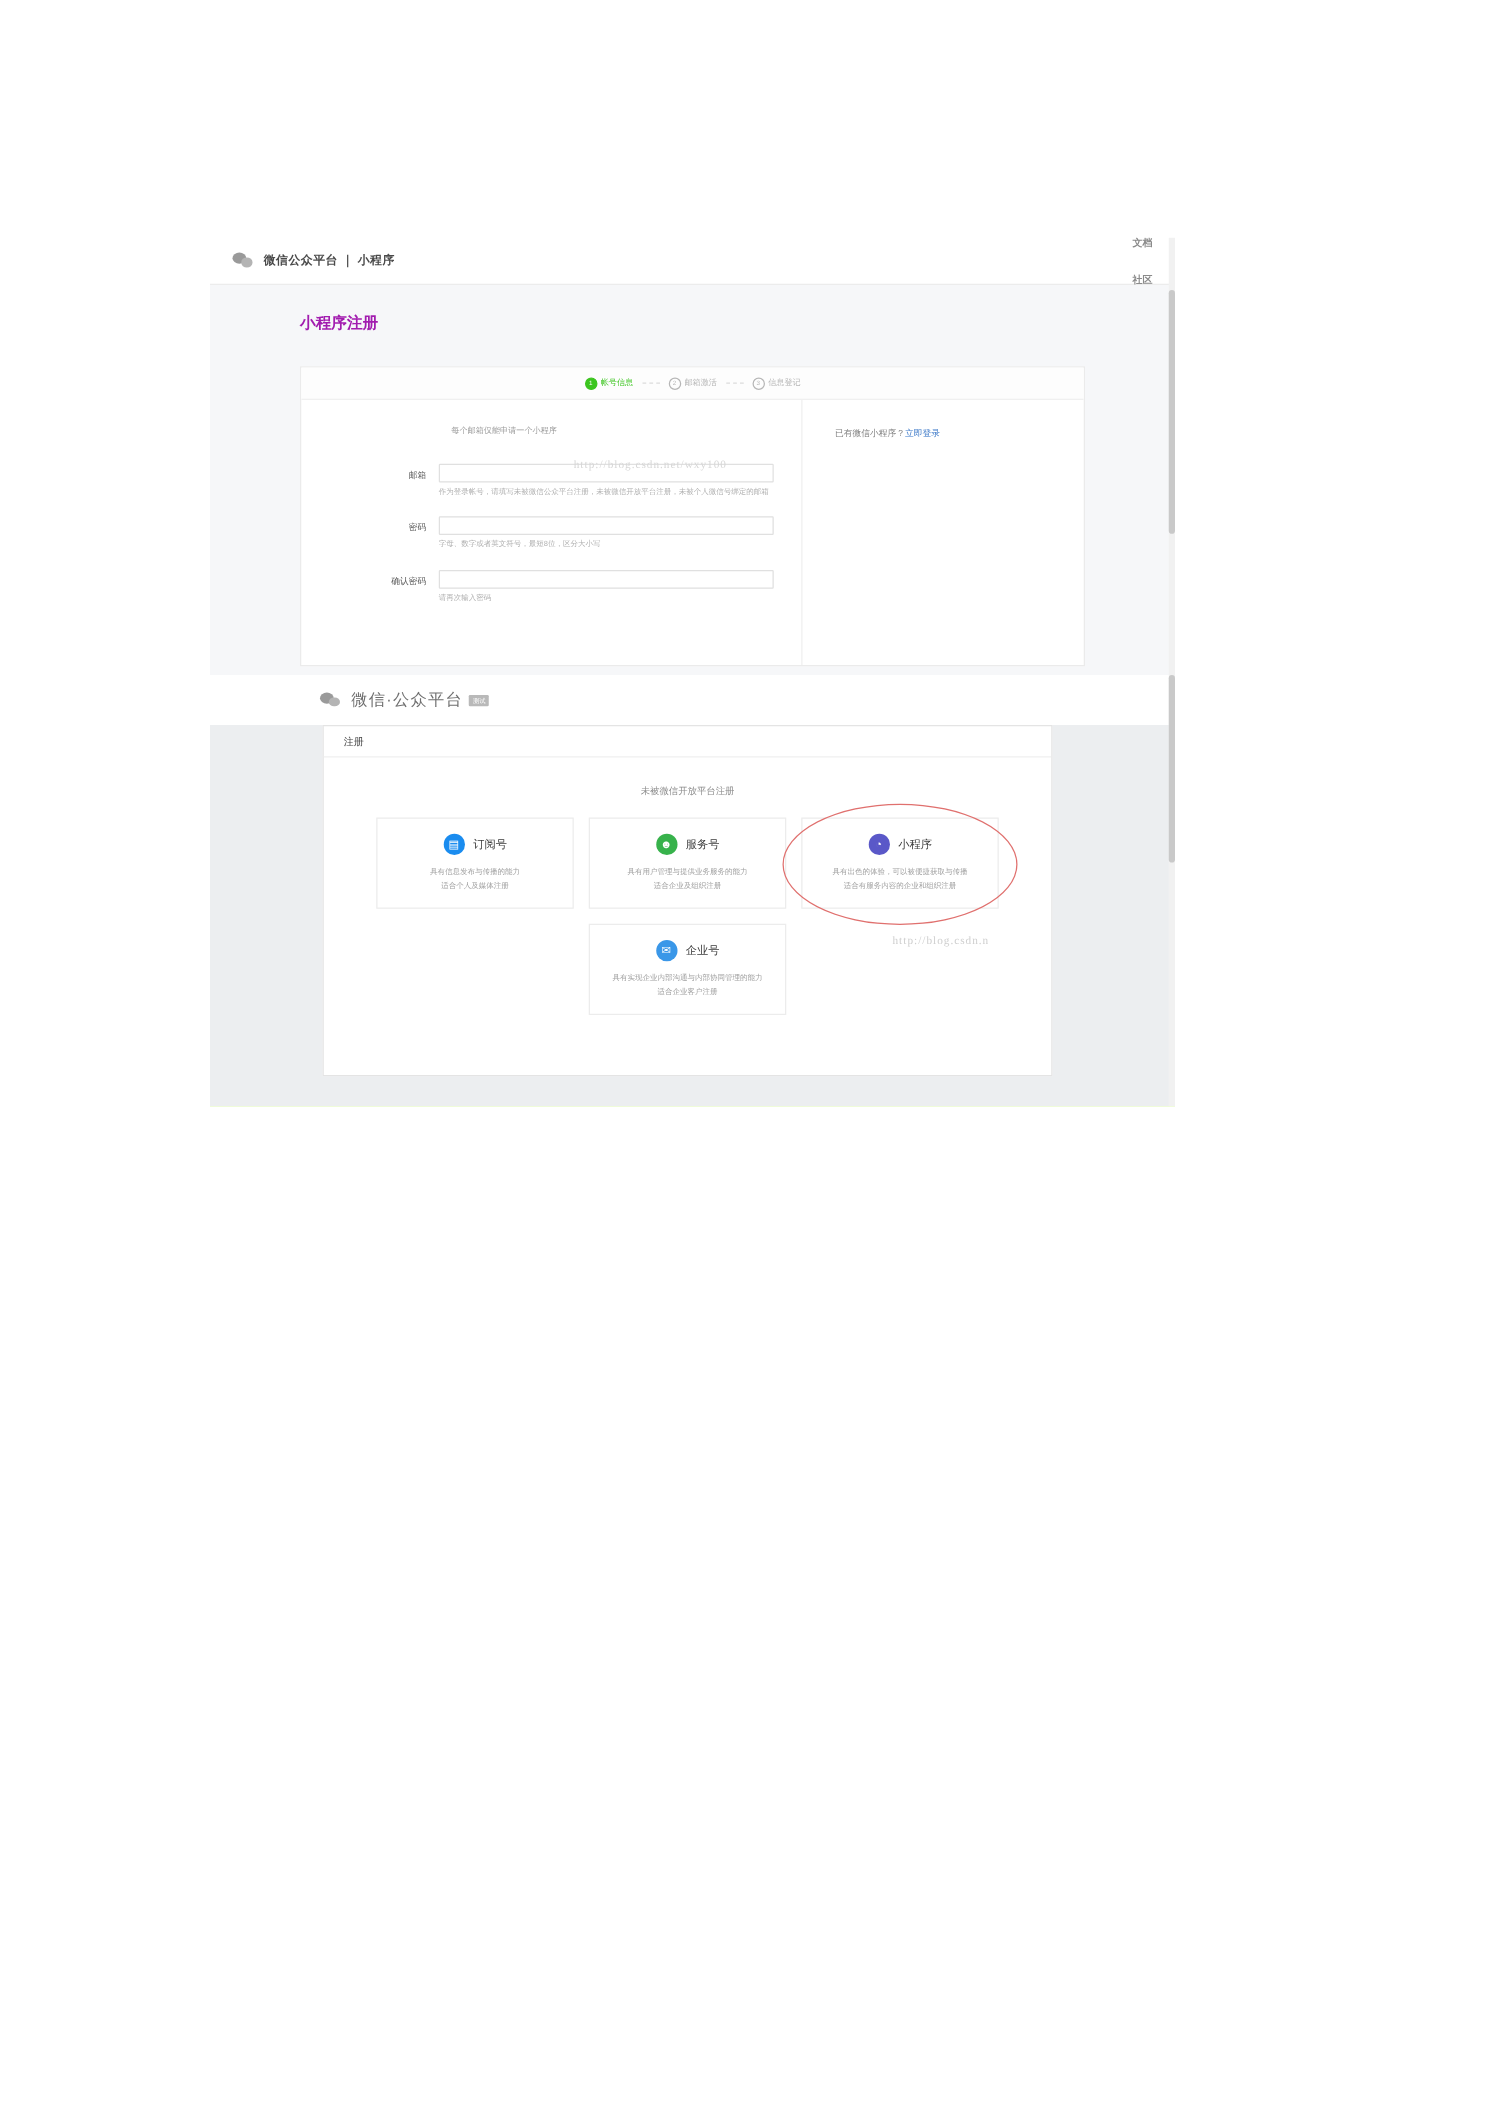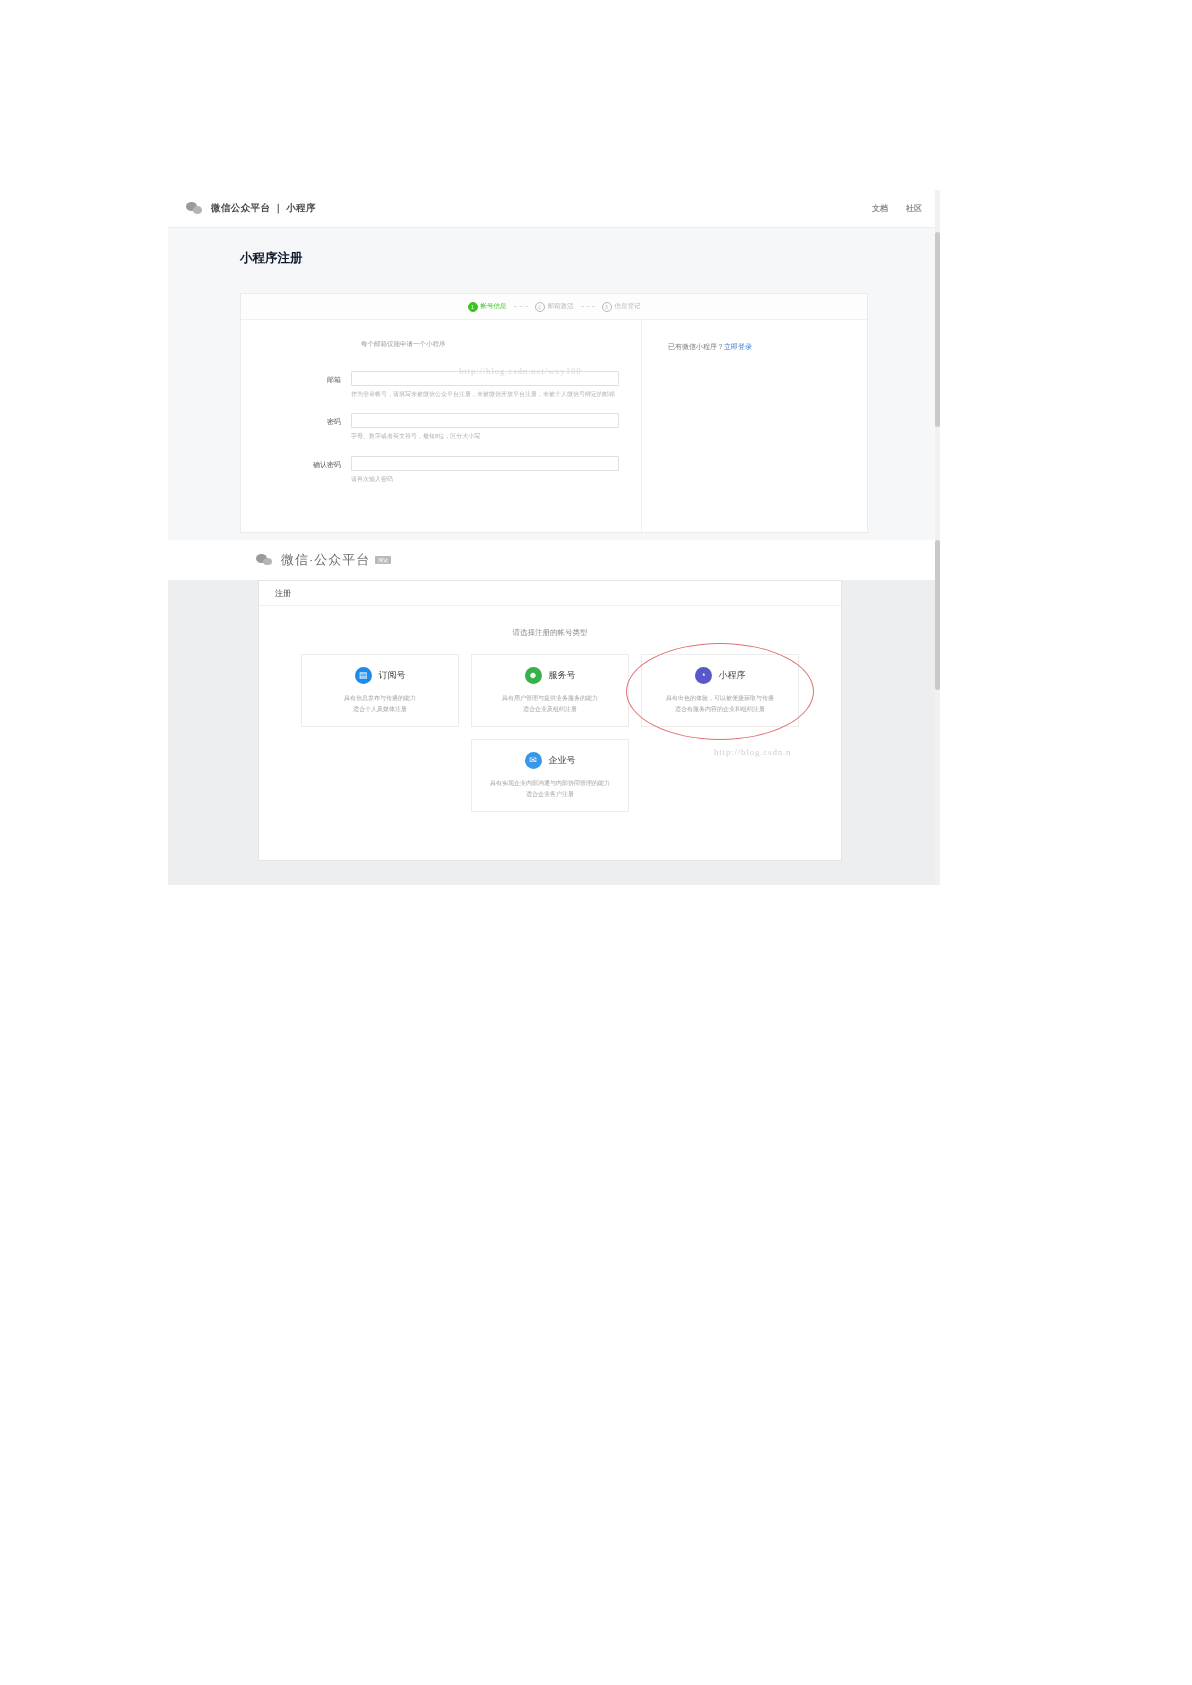--- a/index.html
+++ b/index.html
@@ -18,24 +18,24 @@
   }
   #shot1 .topbar{
     height:38px;background:#ffffff;border-bottom:1px solid #ececec;
     display:flex;align-items:center;padding:0 18px;box-sizing:border-box;font-weight:bold;
   }
   .wx-logo{width:17px;height:13px;position:relative;margin-right:8px;flex:none;}
   .wx-logo .b1,.wx-logo .b2{position:absolute;border-radius:50%;background:#9a9a9a;}
   .wx-logo .b1{width:11px;height:9px;left:0;top:0;}
   .wx-logo .b2{width:9px;height:7.5px;left:7px;top:4px;background:#b4b4b4;}
   .brand-text{font-size:9.5px;color:#4a4a4a;letter-spacing:.4px;}
-  .topnav{margin-left:auto;display:flex;gap:18px;}
+  .topnav{margin-left:auto;display:flex;gap:18px;flex-direction:column;}
   .topnav a{font-size:8px;color:#8a8a8a;text-decoration:none;}
   #shot1 .page-body{background:#f6f7f9;height:312px;position:relative;}
-  .page-title{font-size:12.5px;color:#0f172a;font-weight:bold;padding:22px 0 14px 72px;margin:0;}
+  .page-title{font-size:12.5px;color:#a21caf;font-weight:bold;padding:22px 0 14px 72px;margin:0;}
   .reg-card{
     margin:12px 72px;background:#fff;border:1px solid #ebebeb;height:238px;
     position:relative;overflow:hidden;
   }
   .steps{
     height:25px;border-bottom:1px solid #f0f0f0;background:#fdfdfd;
     display:flex;align-items:center;justify-content:center;gap:7px;
   }
   .step{display:flex;align-items:center;gap:3px;font-size:6.5px;color:#b6b6b6;}
   .step.active{color:#3cc51f;}
@@ -214,21 +214,21 @@
         <span class="b2"></span>
     </span>
     <span class="brand2">微信·公众平台</span>
     <span class="badge-beta">测试</span>
   </div>
 
   <div class="page-body2">
     <div class="reg-card2">
       <div class="card2-head">注册</div>
 
-      <div class="choose-title">请选择注册的帐号类型</div>
+      <div class="choose-title">未被微信开放平台注册</div>
 
       <div class="card-grid">
 
         <div class="type-card">
           <div class="type-head">
             <span class="type-icon" style="background:#1a8cef">▤</span>
             <span class="type-name">订阅号</span>
           </div>
           <div class="type-desc">具有信息发布与传播的能力</div>
           <div class="type-desc">适合个人及媒体注册</div>

